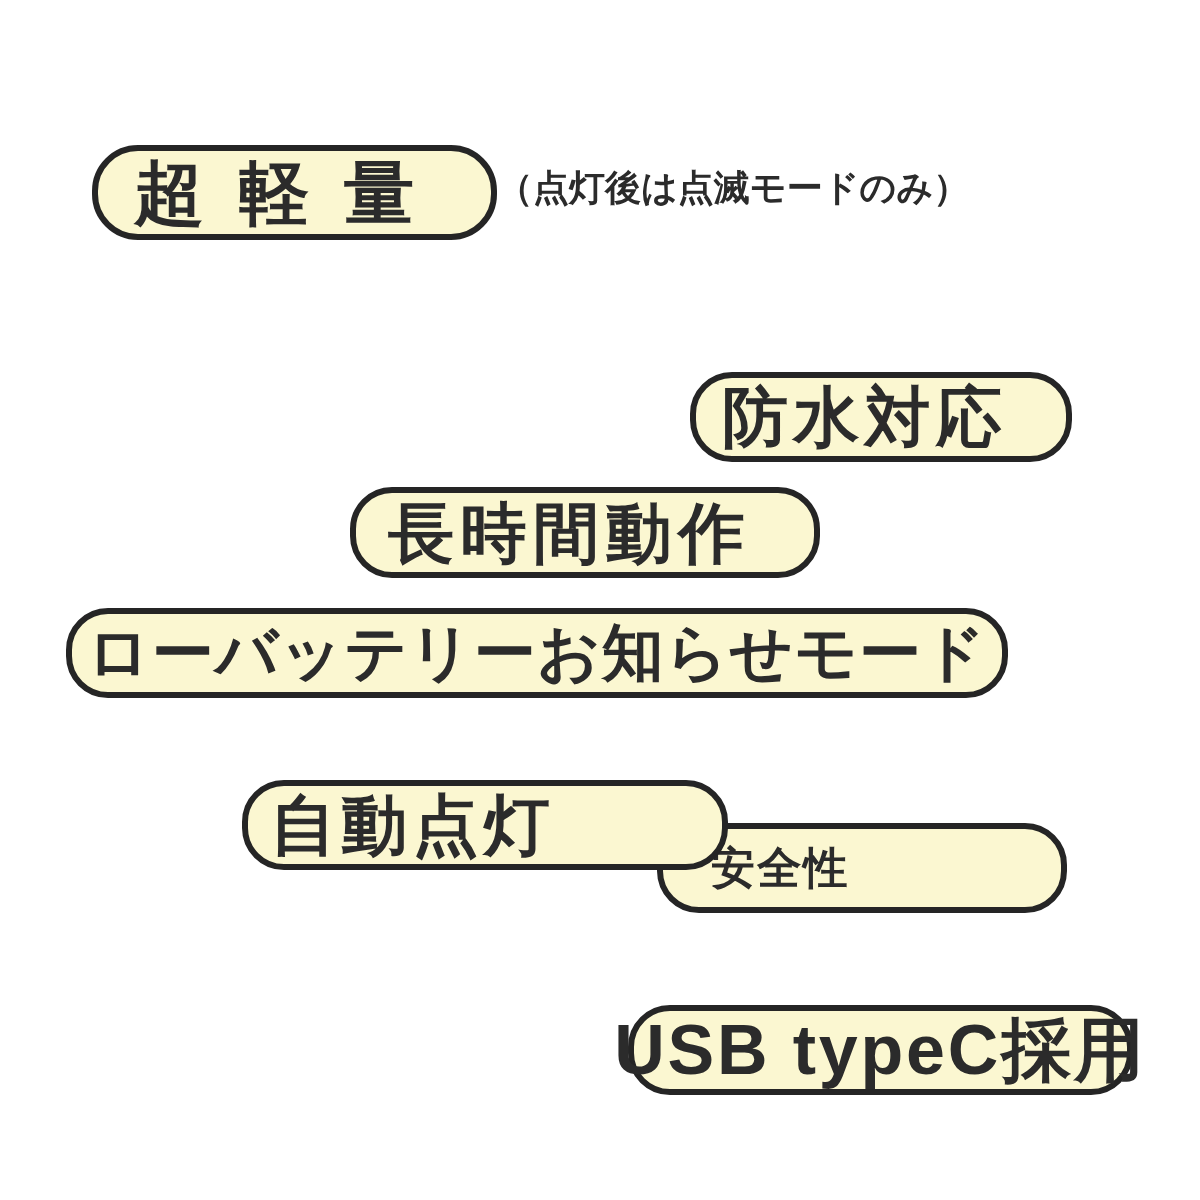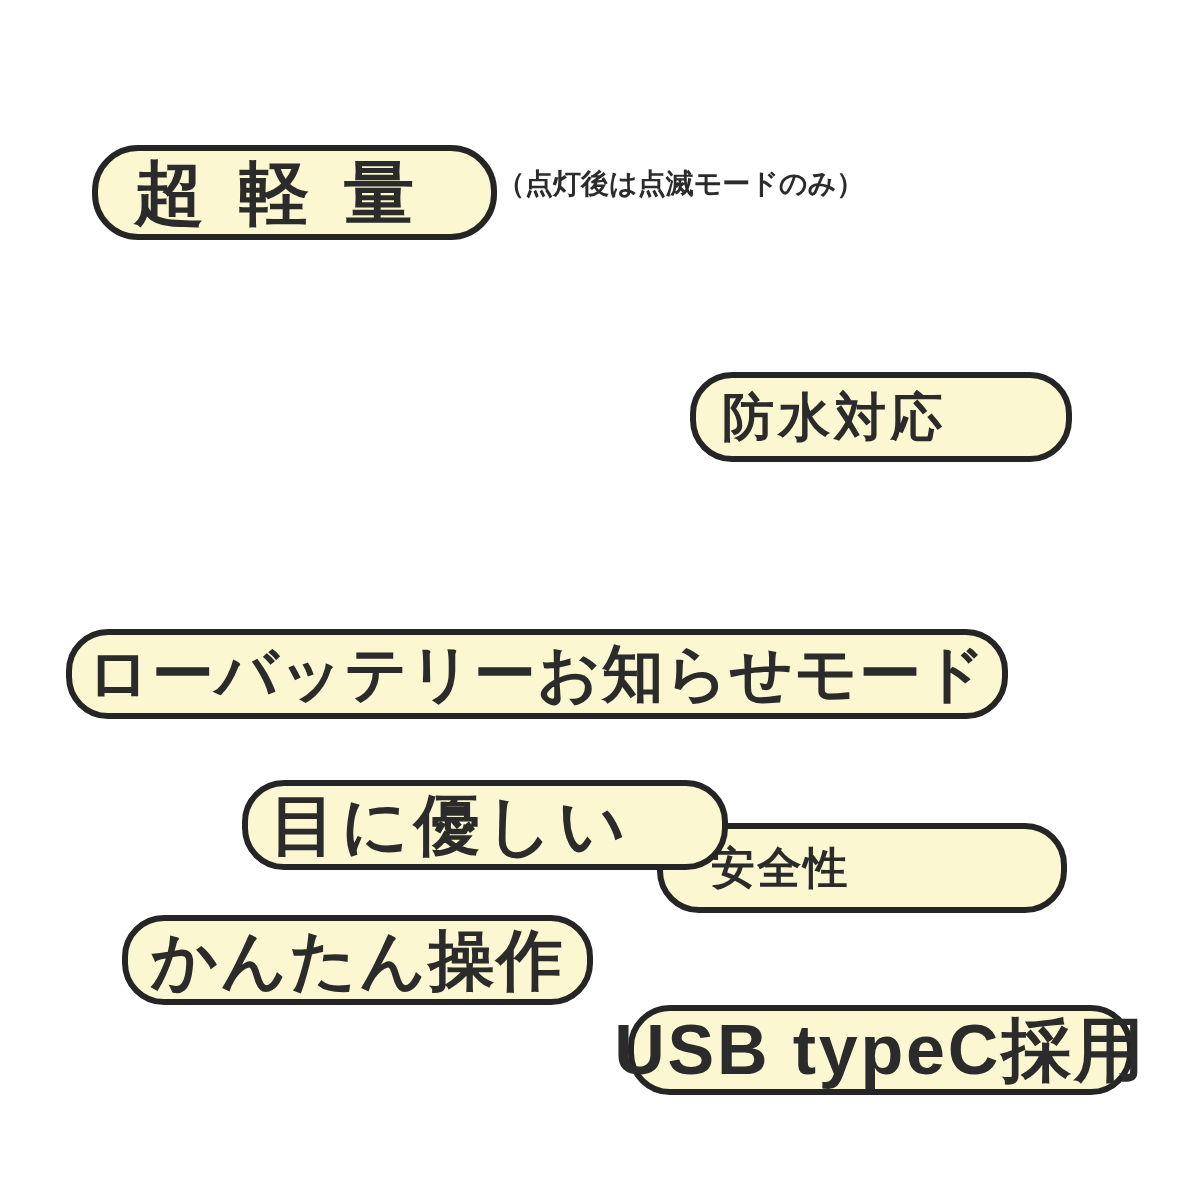--- a/index.html
+++ b/index.html
@@ -38,48 +38,48 @@
   .note{
     position:absolute;
     color:var(--text);
     font-weight:bold;
     line-height:1;
     white-space:nowrap;
   }
 
   
   .b-ultra-light   {left:92px;  top:145px;  width:405px; height:95px; z-index:20; font-size:70px; letter-spacing:0.5em;  padding-left:36px; border-radius:46px;}
-  .n-blink-note    {left:497px; top:170px;  z-index:21;  font-size:28px; letter-spacing:0;}
+  .n-blink-note    {left:497px; top:170px;  z-index:21;  font-size:36px; letter-spacing:0;}
   .b-auto-on       {left:452px; top:213px;  width:410px; height:95px; z-index:19; font-size:66px; letter-spacing:0.02em;}
   .b-speed-charge  {left:242px; top:342px;  width:466px; height:92px; z-index:18; font-size:68px; letter-spacing:0.03em;}
-  .b-waterproof    {left:690px; top:372px;  width:382px; height:90px; z-index:17; font-size:52px; letter-spacing:0.08em; padding-left:26px;}
+  .b-waterproof    {left:690px; top:372px;  width:382px; height:90px; z-index:17; font-size:66px; letter-spacing:0.08em; padding-left:26px;}
   .b-long-runtime  {left:350px; top:487px;  width:470px; height:91px; z-index:16; font-size:66px; letter-spacing:0.1em;  padding-left:32px;}
-  .b-low-battery   {left:66px;  top:629px;  width:942px; height:90px; z-index:15; font-size:62px; letter-spacing:0.02em;}
+  .b-low-battery   {left:66px;  top:608px;  width:942px; height:90px; z-index:15; font-size:62px; letter-spacing:0.02em;}
   .b-eye-friendly  {left:242px; top:780px;  width:486px; height:90px; z-index:14; font-size:66px; letter-spacing:0.08em; padding-left:22px;}
   .b-safety        {left:657px; top:823px;  width:410px; height:90px; z-index:13; font-size:44px; letter-spacing:0.05em; padding-left:48px;}
   .b-easy-operation{left:122px; top:915px;  width:471px; height:90px; z-index:12; font-size:66px; letter-spacing:0.03em;}
   .b-usb-type-c    {left:628px; top:1005px; width:505px; height:90px; z-index:11; font-size:70px; letter-spacing:0.04em;}
 </style>
 </head>
 <body>
 
 <div class="stage">
 
   <div class="badge align-left b-ultra-light">超軽量</div>
 
   <div class="note n-blink-note">（点灯後は点滅モードのみ）</div>
 
 
 
   <div class="badge align-left b-waterproof">防水対応</div>
 
+  <div class="badge align-left b-long-runtime">長時間動作</div>
 
   <div class="badge b-low-battery">ローバッテリーお知らせモード</div>
 
-  <div class="badge align-left b-eye-friendly">目に優しい</div>
+  <div class="badge align-left b-eye-friendly">自動点灯</div>
 
   <div class="badge align-left b-safety">安全性</div>
 
-  <div class="badge b-easy-operation">かんたん操作</div>
 
   <div class="badge b-usb-type-c">USB typeC採用</div>
 
 </div>
 
 </body></html>

